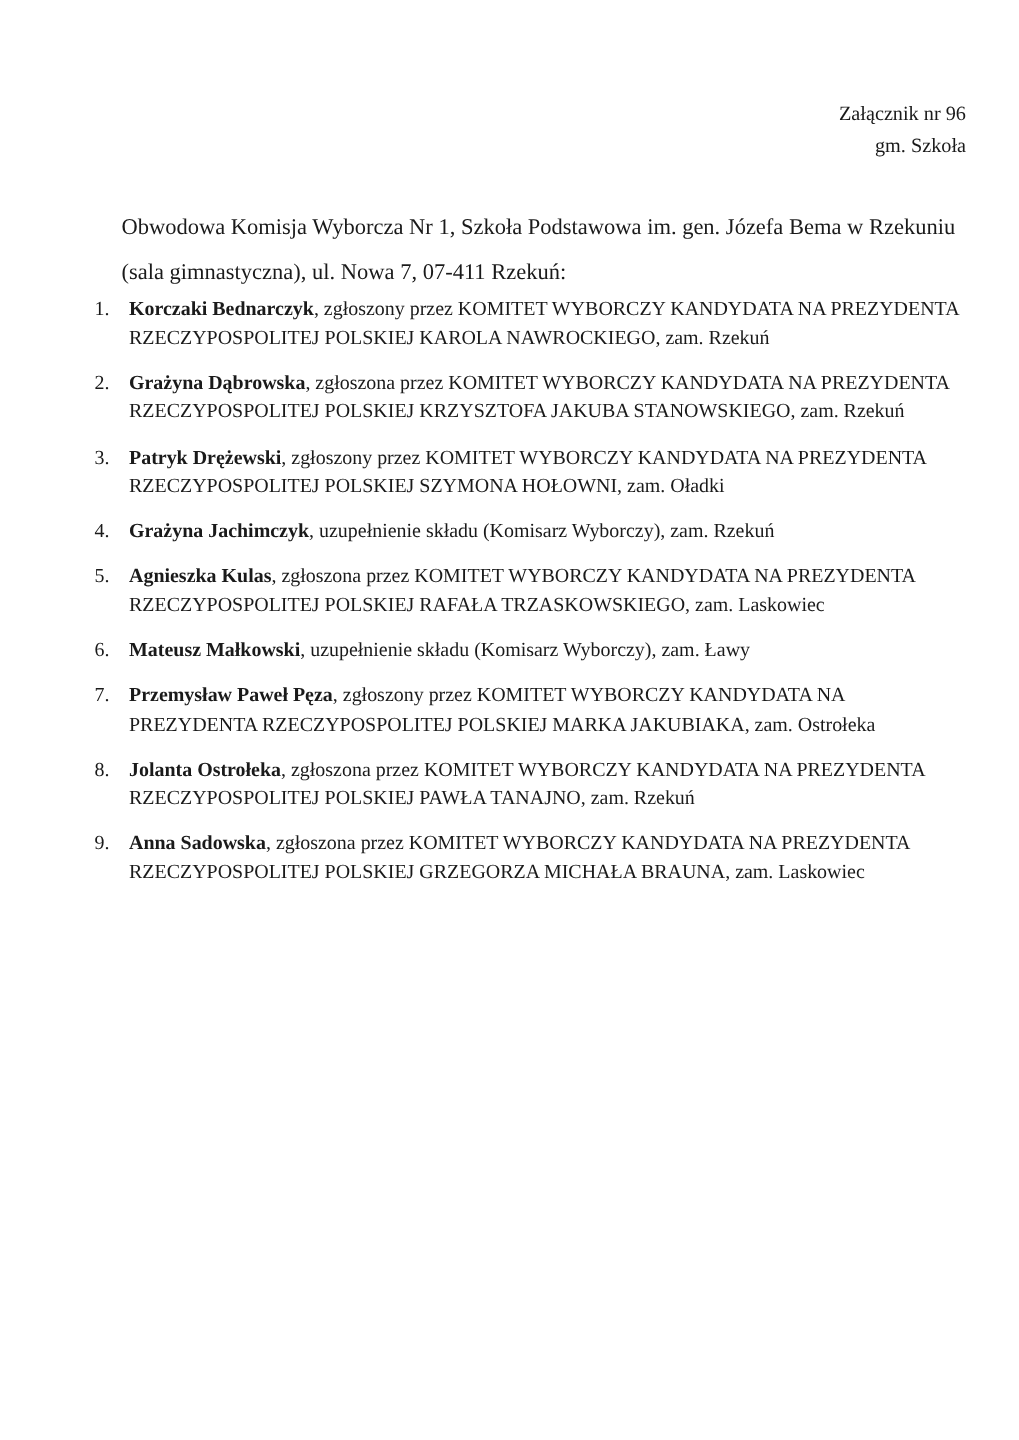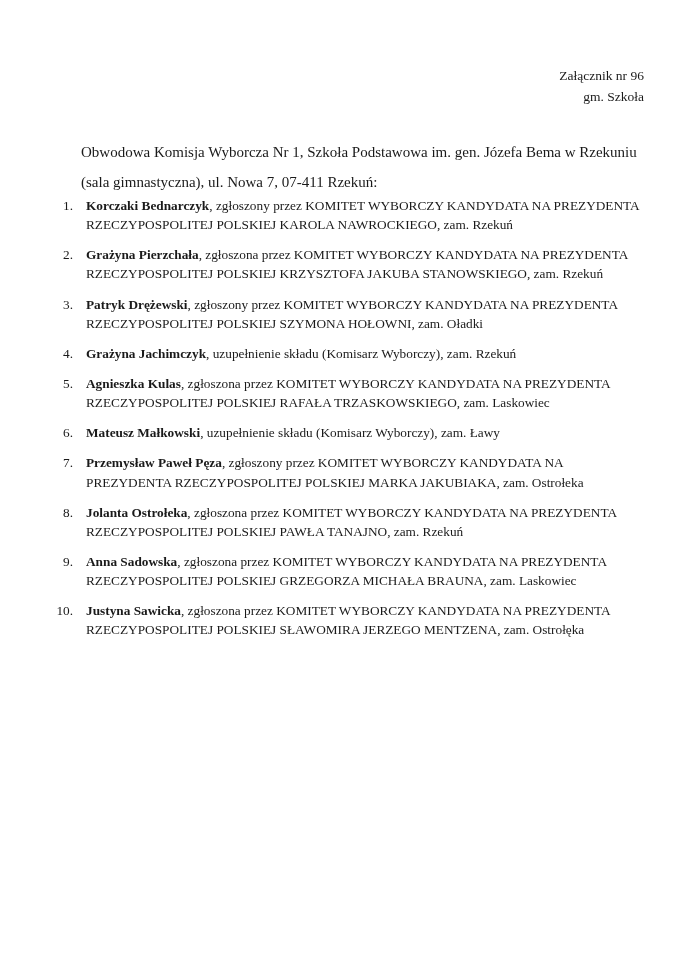--- a/index.html
+++ b/index.html
@@ -94,24 +94,23 @@
 
   <div class="doc-header">
     <span class="hdr-line">Załącznik nr 96</span>
     <span class="hdr-line">gm. Szkoła</span>
   </div>
 
   <p class="intro">Obwodowa Komisja Wyborcza Nr 1, Szkoła Podstawowa im. gen. Józefa Bema w Rzekuniu (sala gimnastyczna), ul. Nowa 7, 07-411 Rzekuń:</p>
 
   <ol class="member-list" id="member-list">
       <li class="member-item"><span class="member-num">1.</span><span class="member-name">Korczaki Bednarczyk</span><span class="member-desc">, zgłoszony przez KOMITET WYBORCZY KANDYDATA NA PREZYDENTA RZECZYPOSPOLITEJ POLSKIEJ KAROLA NAWROCKIEGO, zam. Rzekuń</span></li>
-      <li class="member-item"><span class="member-num">2.</span><span class="member-name">Grażyna Pierzchała</span><span class="member-desc">, zgłoszona przez KOMITET WYBORCZY KANDYDATA NA PREZYDENTA RZECZYPOSPOLITEJ POLSKIEJ KRZYSZTOFA JAKUBA STANOWSKIEGO, zam. Rzekuń</span></li>
+      <li class="member-item"><span class="member-num">2.</span><span class="member-name">Grażyna Dąbrowska</span><span class="member-desc">, zgłoszona przez KOMITET WYBORCZY KANDYDATA NA PREZYDENTA RZECZYPOSPOLITEJ POLSKIEJ KRZYSZTOFA JAKUBA STANOWSKIEGO, zam. Rzekuń</span></li>
       <li class="member-item"><span class="member-num">3.</span><span class="member-name">Patryk Drężewski</span><span class="member-desc">, zgłoszony przez KOMITET WYBORCZY KANDYDATA NA PREZYDENTA RZECZYPOSPOLITEJ POLSKIEJ SZYMONA HOŁOWNI, zam. Oładki</span></li>
       <li class="member-item"><span class="member-num">4.</span><span class="member-name">Grażyna Jachimczyk</span><span class="member-desc">, uzupełnienie składu (Komisarz Wyborczy), zam. Rzekuń</span></li>
       <li class="member-item"><span class="member-num">5.</span><span class="member-name">Agnieszka Kulas</span><span class="member-desc">, zgłoszona przez KOMITET WYBORCZY KANDYDATA NA PREZYDENTA RZECZYPOSPOLITEJ POLSKIEJ RAFAŁA TRZASKOWSKIEGO, zam. Laskowiec</span></li>
       <li class="member-item"><span class="member-num">6.</span><span class="member-name">Mateusz Małkowski</span><span class="member-desc">, uzupełnienie składu (Komisarz Wyborczy), zam. Ławy</span></li>
       <li class="member-item"><span class="member-num">7.</span><span class="member-name">Przemysław Paweł Pęza</span><span class="member-desc">, zgłoszony przez KOMITET WYBORCZY KANDYDATA NA PREZYDENTA RZECZYPOSPOLITEJ POLSKIEJ MARKA JAKUBIAKA, zam. Ostrołeka</span></li>
       <li class="member-item"><span class="member-num">8.</span><span class="member-name">Jolanta Ostrołeka</span><span class="member-desc">, zgłoszona przez KOMITET WYBORCZY KANDYDATA NA PREZYDENTA RZECZYPOSPOLITEJ POLSKIEJ PAWŁA TANAJNO, zam. Rzekuń</span></li>
       <li class="member-item"><span class="member-num">9.</span><span class="member-name">Anna Sadowska</span><span class="member-desc">, zgłoszona przez KOMITET WYBORCZY KANDYDATA NA PREZYDENTA RZECZYPOSPOLITEJ POLSKIEJ GRZEGORZA MICHAŁA BRAUNA, zam. Laskowiec</span></li>
-      <li class="member-item"><span class="member-num">10.</span><span class="member-name">Justyna Sawicka</span><span class="member-desc">, zgłoszona przez KOMITET WYBORCZY KANDYDATA NA PREZYDENTA RZECZYPOSPOLITEJ POLSKIEJ SŁAWOMIRA JERZEGO MENTZENA, zam. Ostrołęka</span></li>
     </ol>
 
 </div>
 
 </body></html>

